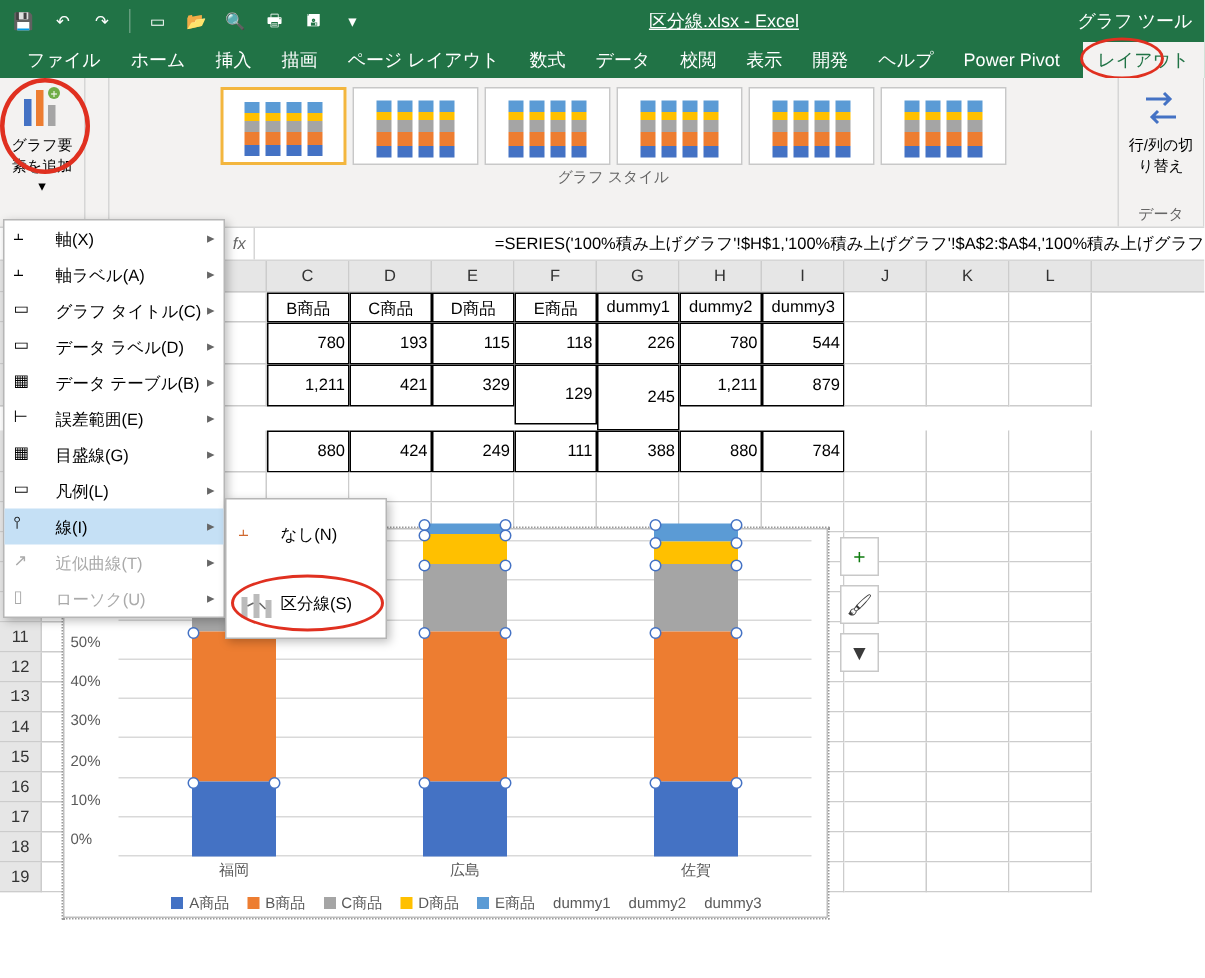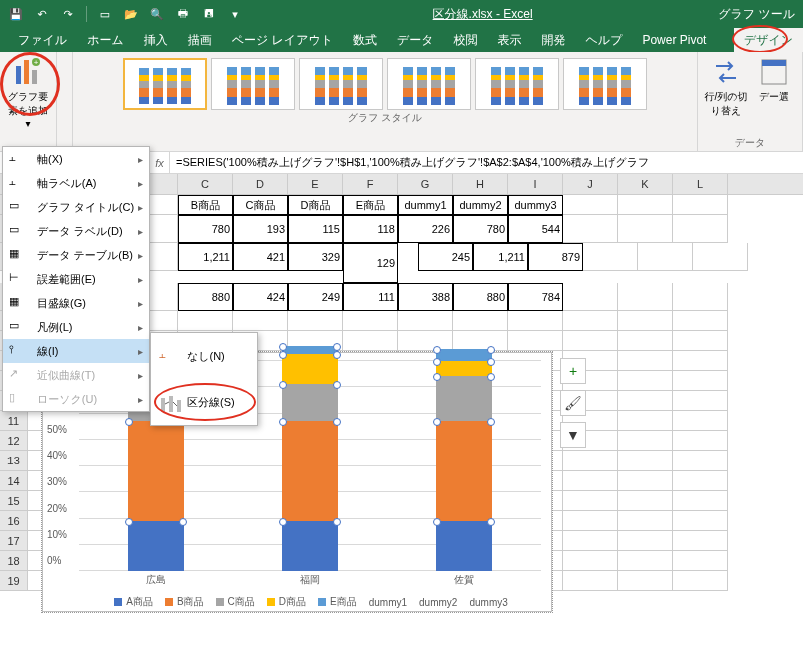--- a/index.html
+++ b/index.html
@@ -26,21 +26,21 @@
   .ribbon-big-icon { width: 32px; height: 32px; margin-bottom: 2px; }
   .group-label { font-size: 10px; color: #666; padding-top: 1px; }
   .chart-styles { display: flex; gap: 4px; padding-top: 4px; }
   .chart-thumb { width: 84px; height: 52px; border: 1px solid #c8c8c8; background: #fff; display: flex; gap: 4px; align-items: flex-end; justify-content: center; padding: 4px; }
   .chart-thumb.selected { border: 2px solid #f3b63e; }
   .thumb-bar { width: 10px; background: linear-gradient(to bottom, #5b9bd5 0 20%, #ffc000 20% 35%, #a5a5a5 35% 55%, #ed7d31 55% 80%, #4472c4 80% 100%); }
   
   .fn-bar { height: 22px; border-bottom: 1px solid #d6d6d6; display: flex; align-items: center; font-size: 11px; background: #fff; }
   .namebox { width: 150px; border-right: 1px solid #d6d6d6; padding-left: 4px; height: 100%; display: flex; align-items: center; }
   .fx-label { width: 20px; text-align: center; font-style: italic; color: #666; border-right: 1px solid #d6d6d6; height: 100%; display: flex; align-items: center; justify-content: center; }
-  .formula { padding-left: 6px; white-space: nowrap; overflow: hidden; flex: 1; }
+  .formula { padding-left: 6px; white-space: nowrap; overflow: hidden; flex: 1; text-align: right; }
   
   .grid-container { display: flex; flex-direction: column; }
   .col-headers { display: flex; background: #e6e6e6; border-bottom: 1px solid #ccc; }
   .rowhead-spacer { width: 28px; border-right: 1px solid #ccc; background: #e6e6e6; height: 20px; }
   .col-h { width: 55px; text-align: center; border-right: 1px solid #ccc; font-size: 11px; background: #e6e6e6; height: 20px; display: flex; align-items: center; justify-content: center; color: #333; }
   .grid-rows { display: flex; flex-direction: column; }
   .grid-row { display: flex; }
   .row-h { width: 28px; text-align: center; border-right: 1px solid #ccc; border-bottom: 1px solid #ccc; background: #e6e6e6; font-size: 11px; color: #333; display: flex; align-items: center; justify-content: center; }
   .cell { width: 55px; height: 20px; border-right: 1px solid #ccc; border-bottom: 1px solid #ccc; font-size: 11px; padding: 0 2px; overflow: hidden; display: flex; align-items: center; background: #fff; }
   .cell-hdr { border: 1px solid #000; justify-content: center; }
@@ -101,21 +101,21 @@
   <div class="ribbon-tab">描画</div>
   <div class="ribbon-tab">ページ レイアウト</div>
   <div class="ribbon-tab">数式</div>
   <div class="ribbon-tab">データ</div>
   <div class="ribbon-tab">校閲</div>
   <div class="ribbon-tab">表示</div>
   <div class="ribbon-tab">開発</div>
   <div class="ribbon-tab">ヘルプ</div>
   <div class="ribbon-tab">Power Pivot</div>
   <div class="ribbon-tab design">
-    <span>デザイン</span>
+    <span>レイアウト</span>
     <div class="design-circle"></div>
   </div>
 </div>
 
 <div class="ribbon">
   <div class="ribbon-group">
     <div class="ribbon-group-items">
       <div class="ribbon-big-btn circled">
         <div class="ribbon-big-icon">
           <svg viewBox="0 0 32 32">
@@ -177,29 +177,20 @@
   </div>
   <div class="ribbon-group">
     <div class="ribbon-group-items">
       <div class="ribbon-big-btn">
         <div class="ribbon-big-icon">
           <svg viewBox="0 0 32 32">
               <path d="M6 10 L22 10 M18 6 L22 10 L18 14 M26 22 L10 22 M14 18 L10 22 L14 26" stroke="#4472c4" stroke-width="2" fill="none"></path>
             </svg>
         </div>
         <span>行/列の切り替え</span>
-      </div>
-      <div class="ribbon-big-btn">
-        <div class="ribbon-big-icon">
-          <svg viewBox="0 0 32 32">
-              <rect x="4" y="4" width="24" height="24" fill="none" stroke="#888"></rect>
-              <rect x="4" y="4" width="24" height="6" fill="#4472c4"></rect>
-            </svg>
-        </div>
-        <span>デー選</span>
       </div>
     </div>
     <div class="group-label">データ</div>
   </div>
 </div>
 
 <div class="fn-bar">
   <div class="namebox"></div>
   <div class="fx-label">fx</div>
   <div class="formula">=SERIES('100%積み上げグラフ'!$H$1,'100%積み上げグラフ'!$A$2:$A$4,'100%積み上げグラフ</div>
@@ -250,21 +241,21 @@
         <div class="cell" style="height: 28px;"></div>
         <div class="cell" style="height: 28px;"></div>
       </div>
       <div class="grid-row">
         <div class="row-h" style="height: 28px;">4</div>
         <div style="width: 150px; height: 28px; border-right: 1px solid rgb(204, 204, 204); border-bottom: 1px solid rgb(204, 204, 204);"></div>
         <div class="cell cell-data" style="height: 28px;">1,211</div>
         <div class="cell cell-data" style="height: 28px;">421</div>
         <div class="cell cell-data" style="height: 28px;">329</div>
         <div class="cell cell-data" style="height: 40px;">129</div>
-        <div class="cell cell-data" style="height: 28px; margin-left: 20px;">245</div>
+        <div class="cell cell-data" style="height: 44px;">245</div>
         <div class="cell cell-data" style="height: 28px;">1,211</div>
         <div class="cell cell-data" style="height: 28px;">879</div>
         <div class="cell" style="height: 28px;"></div>
         <div class="cell" style="height: 28px;"></div>
         <div class="cell" style="height: 28px;"></div>
       </div>
       <div class="grid-row">
         <div class="row-h" style="height: 28px;"></div>
         <div style="width: 150px; height: 28px; border-right: 1px solid rgb(204, 204, 204); border-bottom: 1px solid rgb(204, 204, 204);"></div>
         <div class="cell cell-data" style="height: 28px;">880</div>
@@ -570,33 +561,33 @@
       <div class="axis-label" style="bottom: 62.5%;">50%</div>
       <div class="gridline" style="bottom: 75%;"></div>
       <div class="axis-label" style="bottom: 75%;">60%</div>
       <div class="gridline" style="bottom: 87.5%;"></div>
       <div class="axis-label" style="bottom: 87.5%;">70%</div>
       <div class="gridline" style="bottom: 100%;"></div>
       <div class="axis-label" style="bottom: 100%;">80%</div>
       <div class="bars">
         <div class="bar">
           <div class="seg" style="height: 7.5px; background: rgb(91, 155, 213);"></div>
+          <div class="seg" style="height: 30px; background: rgb(255, 192, 0);"></div>
+          <div class="seg" style="height: 37.5px; background: rgb(165, 165, 165);"></div>
+          <div class="seg" style="height: 100px; background: rgb(237, 125, 49);"></div>
+          <div class="seg" style="height: 50px; background: rgb(68, 114, 196);"></div>
+          <div class="cat-label">福岡</div>
+        </div>
+        <div class="bar">
+          <div class="seg" style="height: 7.5px; background: rgb(91, 155, 213);"></div>
           <div class="seg" style="height: 20px; background: rgb(255, 192, 0);"></div>
           <div class="seg" style="height: 45px; background: rgb(165, 165, 165);"></div>
           <div class="seg" style="height: 100px; background: rgb(237, 125, 49);"></div>
           <div class="seg" style="height: 50px; background: rgb(68, 114, 196);"></div>
           <div class="cat-label">広島</div>
-        </div>
-        <div class="bar">
-          <div class="seg" style="height: 7.5px; background: rgb(91, 155, 213);"></div>
-          <div class="seg" style="height: 30px; background: rgb(255, 192, 0);"></div>
-          <div class="seg" style="height: 37.5px; background: rgb(165, 165, 165);"></div>
-          <div class="seg" style="height: 100px; background: rgb(237, 125, 49);"></div>
-          <div class="seg" style="height: 50px; background: rgb(68, 114, 196);"></div>
-          <div class="cat-label">福岡</div>
         </div>
         <div class="bar">
           <div class="seg" style="height: 12.5px; background: rgb(91, 155, 213);"></div>
           <div class="seg" style="height: 15px; background: rgb(255, 192, 0);"></div>
           <div class="seg" style="height: 45px; background: rgb(165, 165, 165);"></div>
           <div class="seg" style="height: 100px; background: rgb(237, 125, 49);"></div>
           <div class="seg" style="height: 50px; background: rgb(68, 114, 196);"></div>
           <div class="cat-label">佐賀</div>
         </div>
       </div>

